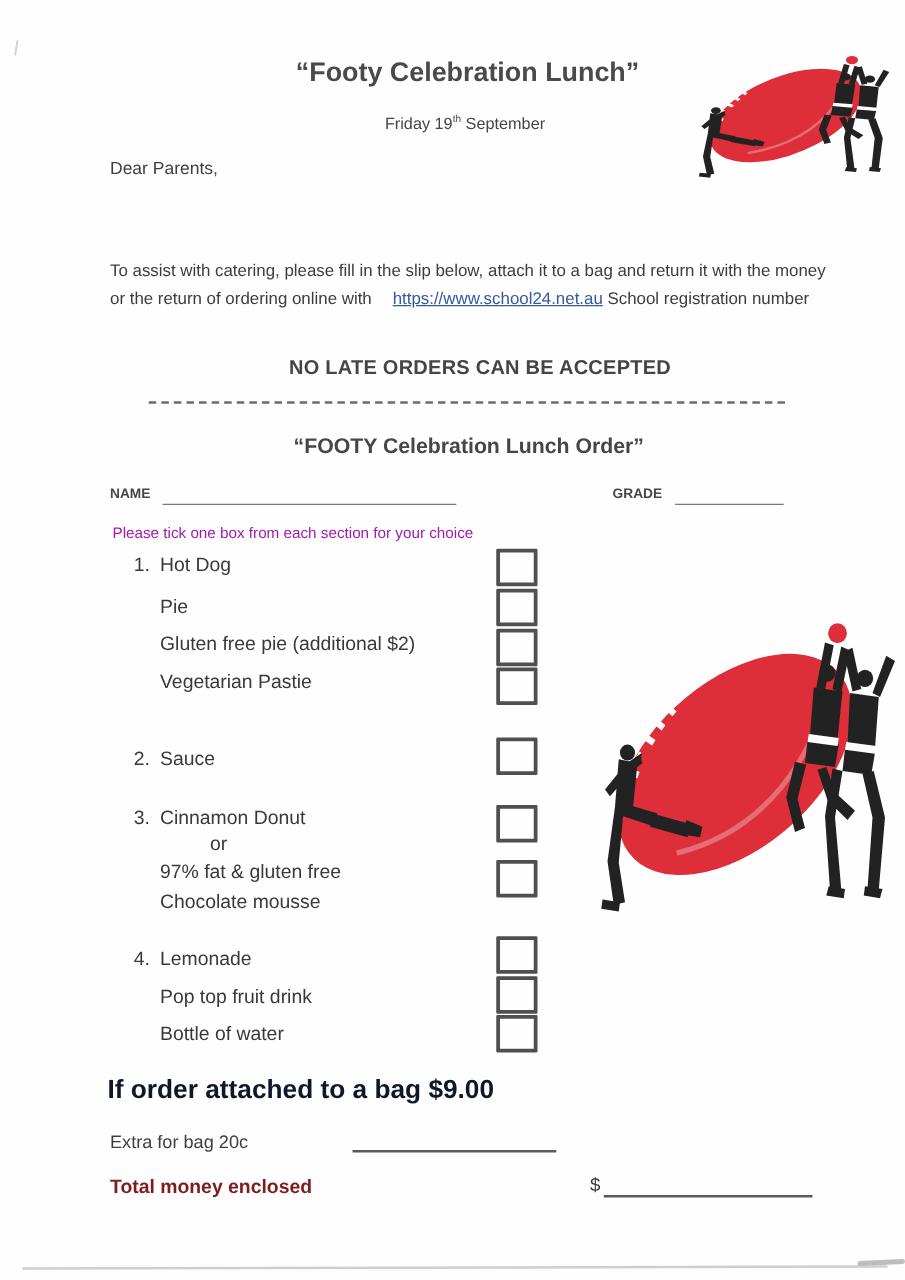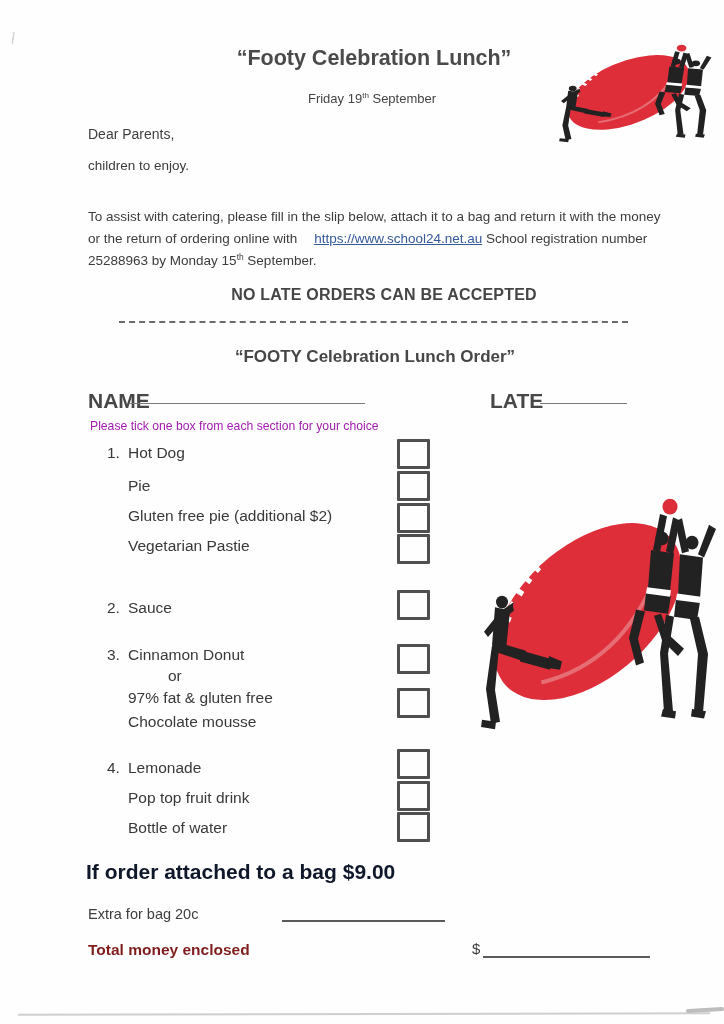--- a/index.html
+++ b/index.html
@@ -14,21 +14,21 @@
   .doc-title{top:46px;font-size:21.5px;font-weight:700;color:#4a4a4a;transform:translateX(12px);}
   .doc-date{top:91px;font-size:13px;color:#454545;transform:translateX(10px);}
   .salutation{left:88px;top:126px;font-size:14px;}
   .clip-strip{left:84px;top:123px;width:100px;height:5px;background:#fefefe;transform:rotate(-0.8deg);}
   .para{left:88px;font-size:13.5px;line-height:22px;color:#3c3c3c;}
   .para div{white-space:nowrap;}
   .link{color:#34599c;text-decoration:underline;cursor:pointer;margin-left:13px;}
   .notice{top:286px;font-size:16px;font-weight:700;color:#454545;transform:translateX(22px);letter-spacing:0.2px;}
   .cutline{left:119px;top:321px;width:509px;border-top:2px dashed #6b6b6b;}
   .order-title{top:347px;font-size:17px;font-weight:700;color:#464646;transform:translateX(13px);}
-  .fieldlabel{font-size:21px;font-weight:700;color:#474747;}
+  .fieldlabel{font-size:11px;font-weight:700;color:#474747;}
   .thinrule{position:absolute;border-bottom:1.5px solid #7a7a7a;height:0;}
   .rule{position:absolute;border-bottom:2px solid #5a5a5a;height:0;}
   .instruction{left:90px;top:419px;font-size:12.2px;color:#a21caf;}
   .row{position:absolute;left:0;width:100%;height:0;font-size:15.5px;color:#393939;}
   .row .num{position:absolute;left:107px;white-space:nowrap;}
   .row .lbl{position:absolute;left:128px;white-space:nowrap;}
   .row .lbl2{position:absolute;left:168px;white-space:nowrap;}
   .checkbox{position:absolute;left:397px;width:27px;height:24px;border:3px solid #4f4f4f;background:transparent;border-radius:1px;}
   .bag-heading{left:86px;top:860px;font-size:21px;font-weight:700;color:#0f172a;}
   .bag-extra{left:88px;top:906px;font-size:14.5px;}
@@ -99,38 +99,36 @@
   <div class="center doc-date"><span>Friday 19</span><sup>th</sup><span> September</span></div>
 
   <svg class="abs" style="left:552px;top:36px;" width="162" height="112" viewBox="0 0 250 250" preserveAspectRatio="none">
     <use href="#footy-art"></use>
   </svg>
 
   <div class="abs salutation">Dear Parents,</div>
   <div class="abs clip-strip"></div>
 
   <div class="abs para" style="top:155px;">
-    <div>children to enjoy.</div>
   </div>
 
   <div class="abs para" style="top:206px;">
     <div>To assist with catering, please fill in the slip below, attach it to a bag and return it with the money</div>
     <div><span>or the return of ordering online with </span><span class="link">https://www.school24.net.au</span><span> School registration number</span></div>
-    <div><span>25288963 by Monday  15</span><sup>th</sup><span> September.</span></div>
   </div>
 
   <div class="center notice">NO LATE ORDERS CAN BE ACCEPTED</div>
 
   <div class="abs cutline"></div>
 
   <div class="center order-title">“FOOTY Celebration Lunch Order”</div>
 
   <div class="abs fieldlabel" style="left:88px;top:389px;">NAME</div>
   <div class="thinrule" style="left:130px;top:403px;width:235px;"></div>
-  <div class="abs fieldlabel" style="left:490px;top:389px;">LATE</div>
+  <div class="abs fieldlabel" style="left:490px;top:389px;">GRADE</div>
   <div class="thinrule" style="left:540px;top:403px;width:87px;"></div>
 
   <div class="abs instruction">Please tick one box from each section for your choice</div>
 
   <div class="row" style="top:444px;">
     <span class="num">1.</span>
     <span class="lbl">Hot Dog</span>
   </div>
   <div class="checkbox" style="top:439px;"></div>
 

